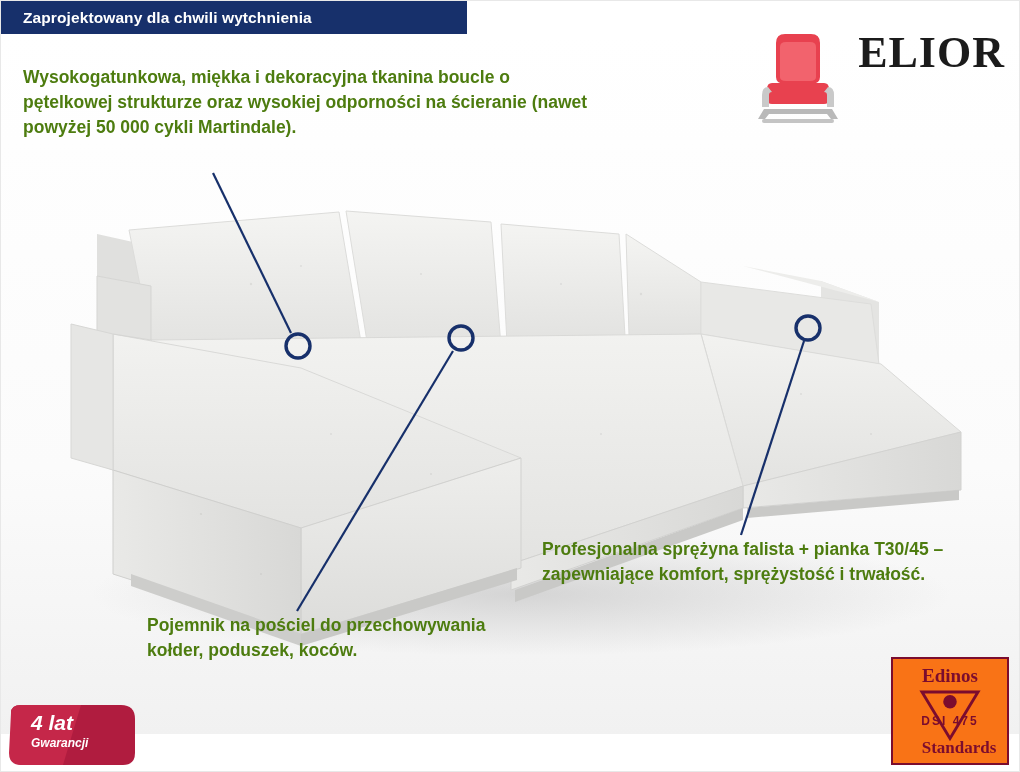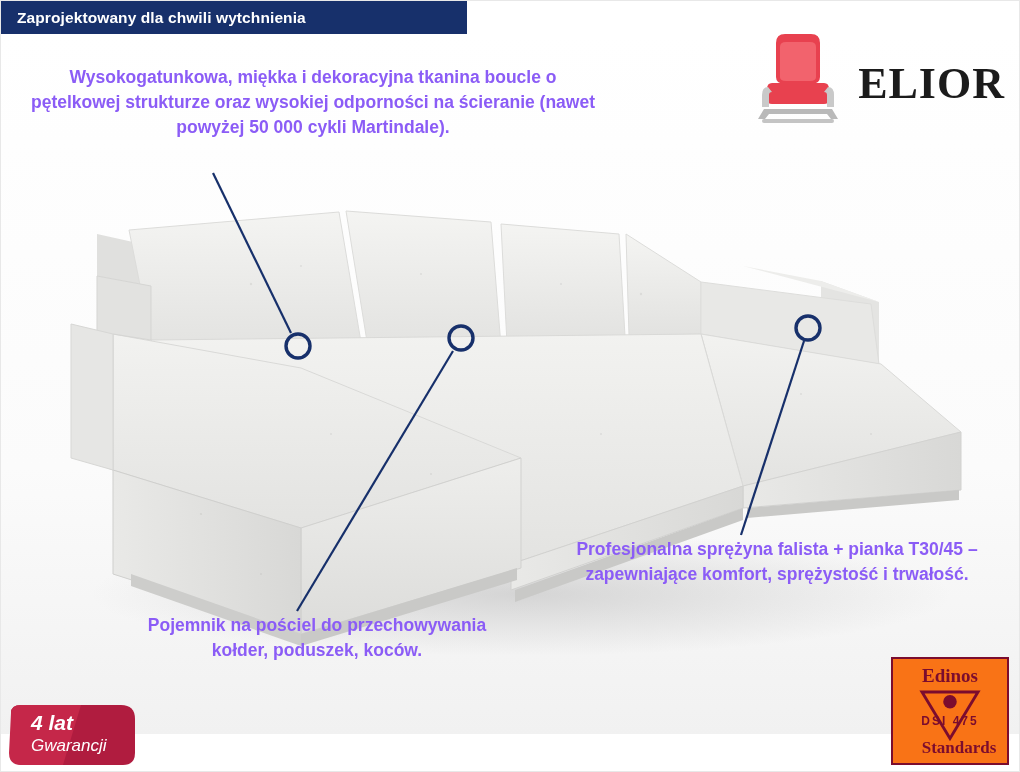--- a/index.html
+++ b/index.html
@@ -32,55 +32,53 @@
     height: 33px;
     background: #17306b;
     display: flex;
     align-items: center;
   }
   .header-bar .hdr-text {
     color: #ffffff;
     font-size: 15.5px;
     font-weight: bold;
     letter-spacing: 0.1px;
-    padding-left: 16px;
+    padding-left: 22px;
     white-space: nowrap;
   }
 
   
   .brand {
     position: absolute;
     right: 14px;
     top: 30px;
     display: flex;
-    align-items: center;
     gap: 12px;
   }
   .brand-word {
     font-family: "Liberation Serif", serif;
     font-weight: bold;
     font-size: 44px;
     color: #1b1b1b;
     letter-spacing: 1px;
     line-height: 1;
   }
   .chair-logo {
     width: 96px;
     height: 106px;
     position: relative;
   }
 
   
   .callout {
     position: absolute;
-    color: #8b5cf6;
+    color: #4d7c0f;
     font-size: 17.5px;
     font-weight: bold;
     line-height: 1.42;
-    text-align: center;
   }
   #callout-fabric  { left: 22px;  top: 64px;  width: 580px; }
   #callout-spring  { left: 541px; top: 536px; width: 470px; }
   #callout-storage { left: 146px; top: 612px; width: 340px; }
 
   
   .leaders {
     position: absolute;
     left: 0; top: 0;
     width: 1020px; height: 772px;
@@ -109,22 +107,22 @@
     left: 22px; top: 8px;
     color: #ffffff;
     font-size: 21px;
     font-weight: bold;
     font-style: italic;
   }
   .badge-warranty .w-text2 {
     position: absolute;
     left: 22px; top: 33px;
     color: #ffffff;
-    font-size: 17px;
-    font-weight: normal;
+    font-size: 12px;
+    font-weight: bold;
     font-style: italic;
   }
 
   .badge-edinos {
     position: absolute;
     right: 10px;
     bottom: 6px;
     width: 118px;
     height: 108px;
     border: 2px solid #7b0c2e;

